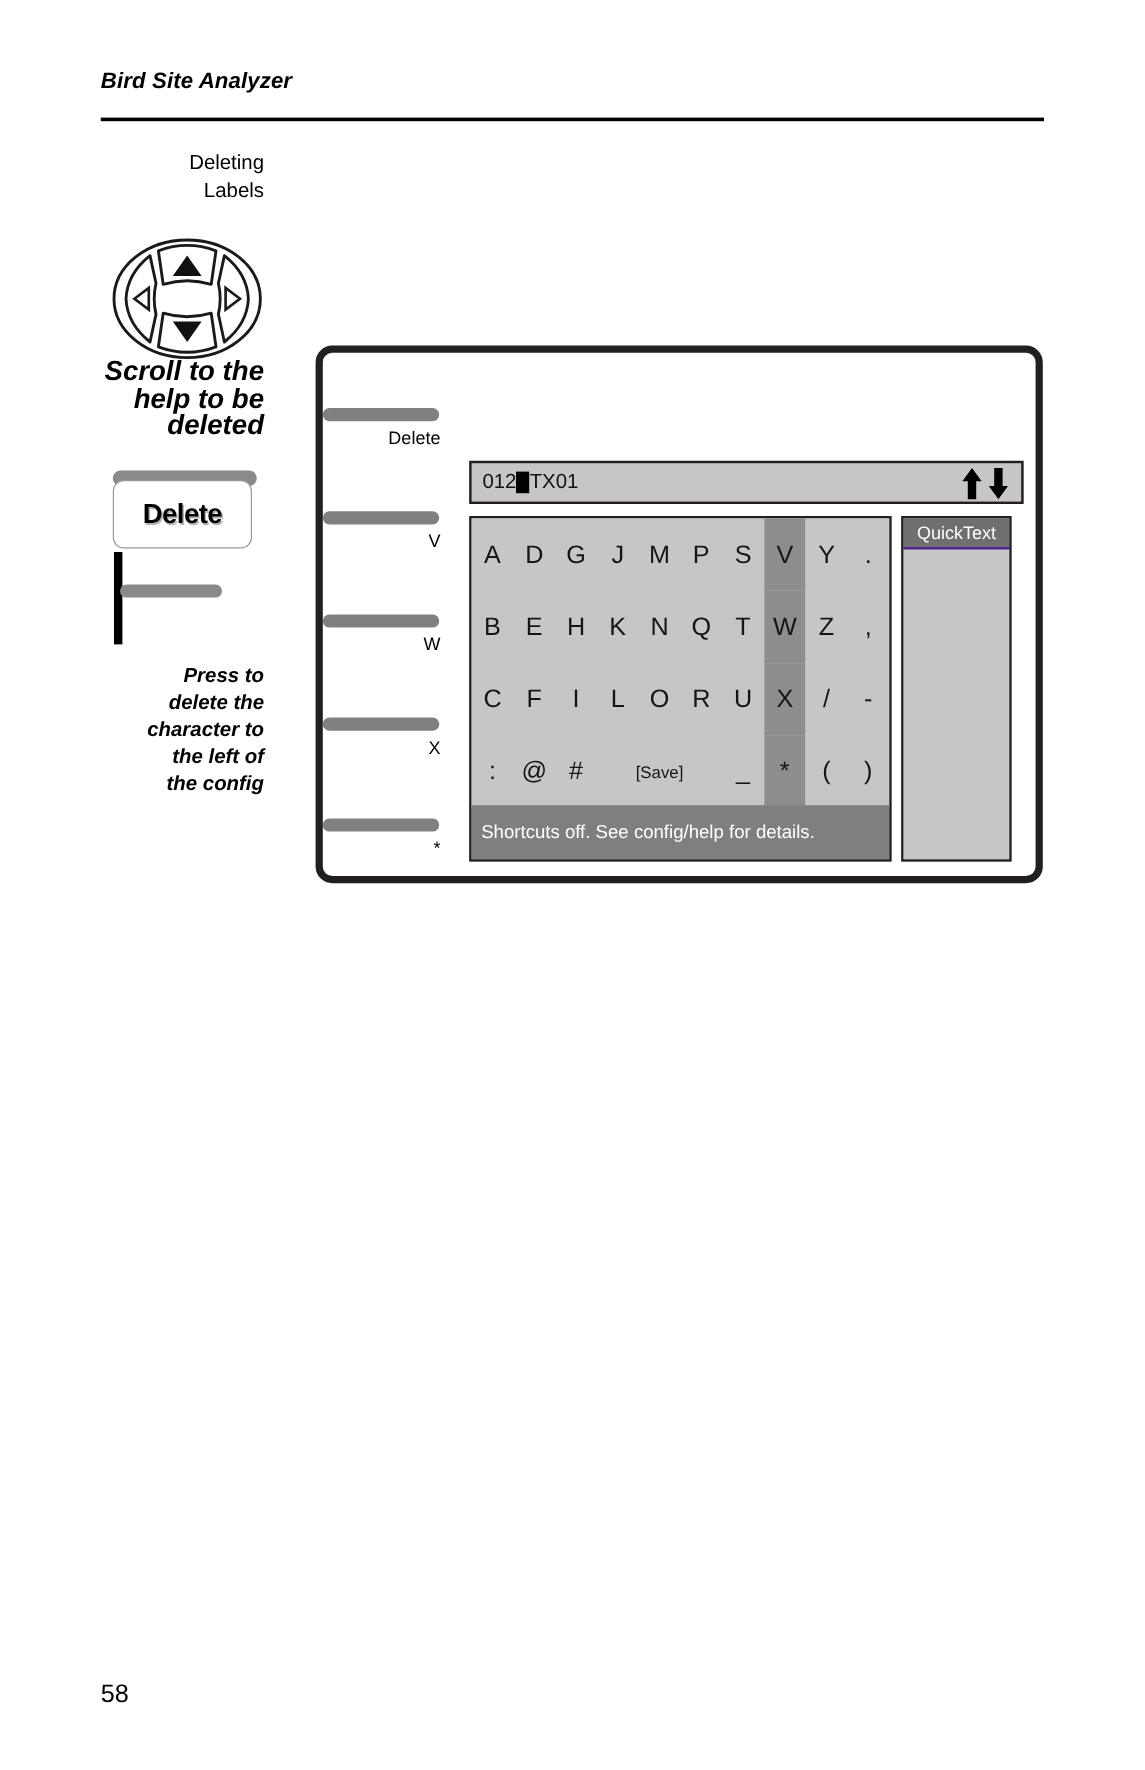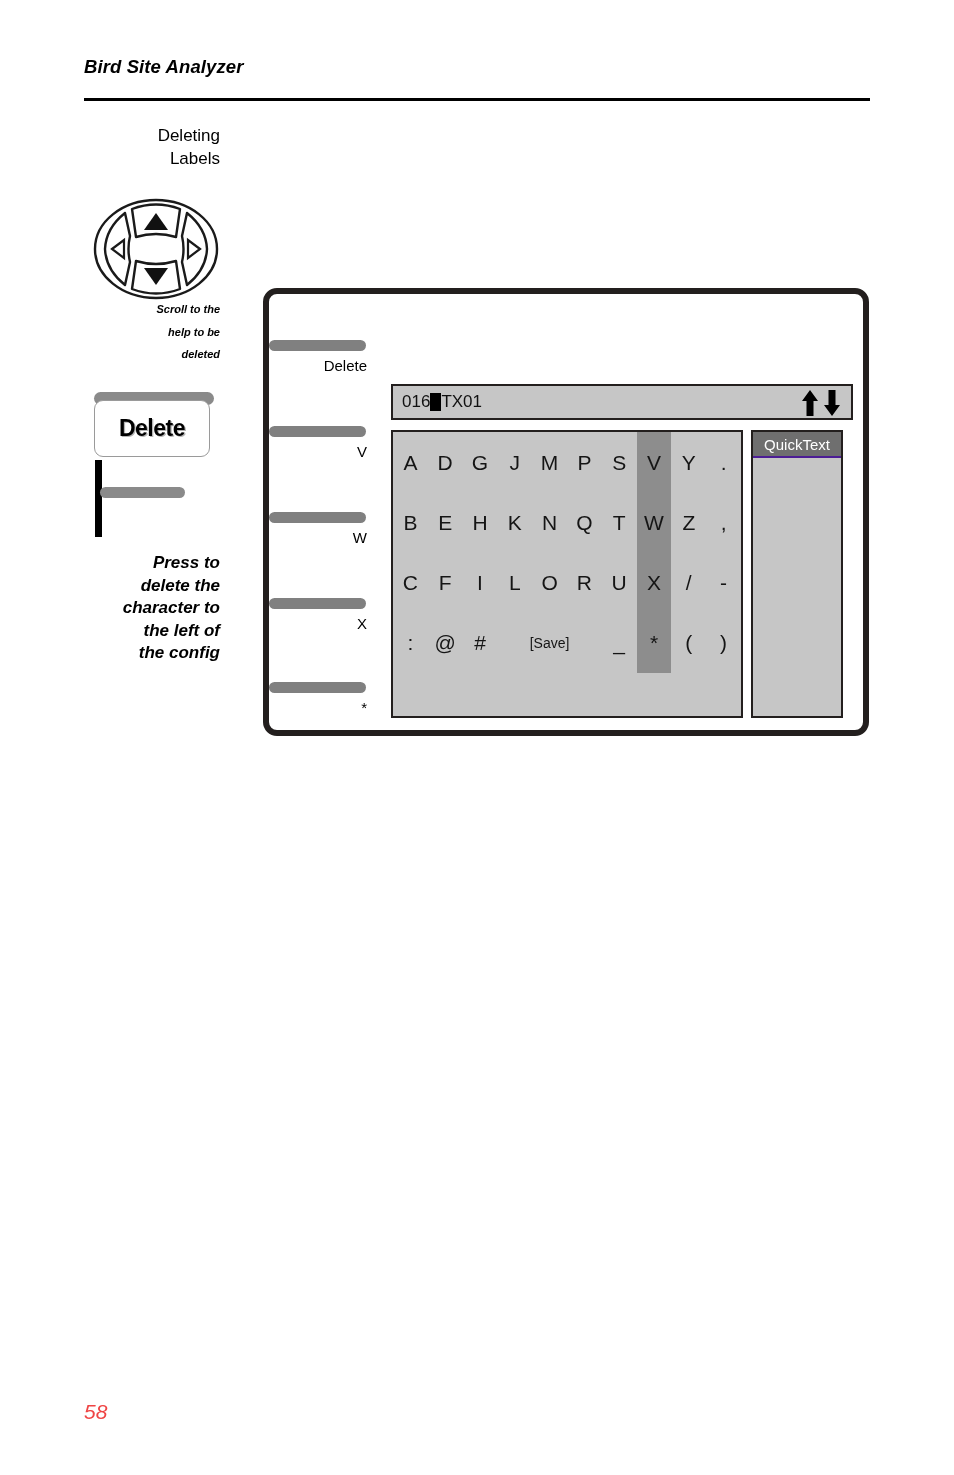--- a/index.html
+++ b/index.html
@@ -60,21 +60,21 @@
 
   
   #scroll-caption {
     position: absolute;
     left: 40px;
     top: 298px;
     width: 180px;
     text-align: right;
     font-style: italic;
     font-weight: bold;
-    font-size: 11px;
+    font-size: 23px;
     line-height: 22.5px;
   }
 
   
   #delete-key-art {
     position: absolute;
     left: 92px;
     top: 392px;
     width: 130px;
     height: 120px;
@@ -360,22 +360,21 @@
     height: calc(100% - 26px);
     background: #c6c6c6;
   }
 
   
   #page-number {
     position: absolute;
     left: 84px;
     top: 1400px;
     font-size: 21px;
-    color: #ef4444;
-    font-style: italic;
+    color: #000000;
   }
 </style>
 </head>
 <body>
 
 <div id="page-header">
   <div class="hdr-text">Bird Site Analyzer</div>
   <div class="hdr-rule"></div>
 </div>
 
@@ -447,21 +446,21 @@
     <div class="softkey" style="top:388px">
       <div class="sk-bar"></div>
       <div class="sk-label sym">*</div>
     </div>
   </div>
 
   <div id="screen">
 
 
     <div id="text-field">
-      <div class="tf-text"><span>016</span><span class="tf-cursor"></span><span>TX01</span></div>
+      <div class="tf-text"><span>012</span><span class="tf-cursor"></span><span>TX01</span></div>
       <div id="tf-arrows">
         <svg width="46" height="30" viewBox="0 0 46 30">
           <polygon points="11,2 19,13 14.5,13 14.5,28 7.5,28 7.5,13 3,13" fill="#000"></polygon>
           <polygon points="33,28 25,17 29.5,17 29.5,2 36.5,2 36.5,17 41,17" fill="#000"></polygon>
         </svg>
       </div>
     </div>
 
     <div id="keyboard">
       <div id="key-grid">
@@ -501,20 +500,23 @@
 
         <div class="key">:</div>
         <div class="key">@</div>
         <div class="key">#</div>
         <div class="key small span3">[Save]</div>
         <div class="key">_</div>
         <div class="key col-sel">*</div>
         <div class="key">(</div>
         <div class="key">)</div>
       </div>
+      <div id="status-bar">
+        <div class="status-text">Shortcuts off. See config/help for details.</div>
+      </div>
     </div>
 
     <div id="quicktext">
       <div class="qt-header">QuickText</div>
       <div class="qt-body"></div>
     </div>
 
   </div>
 </div>
 

